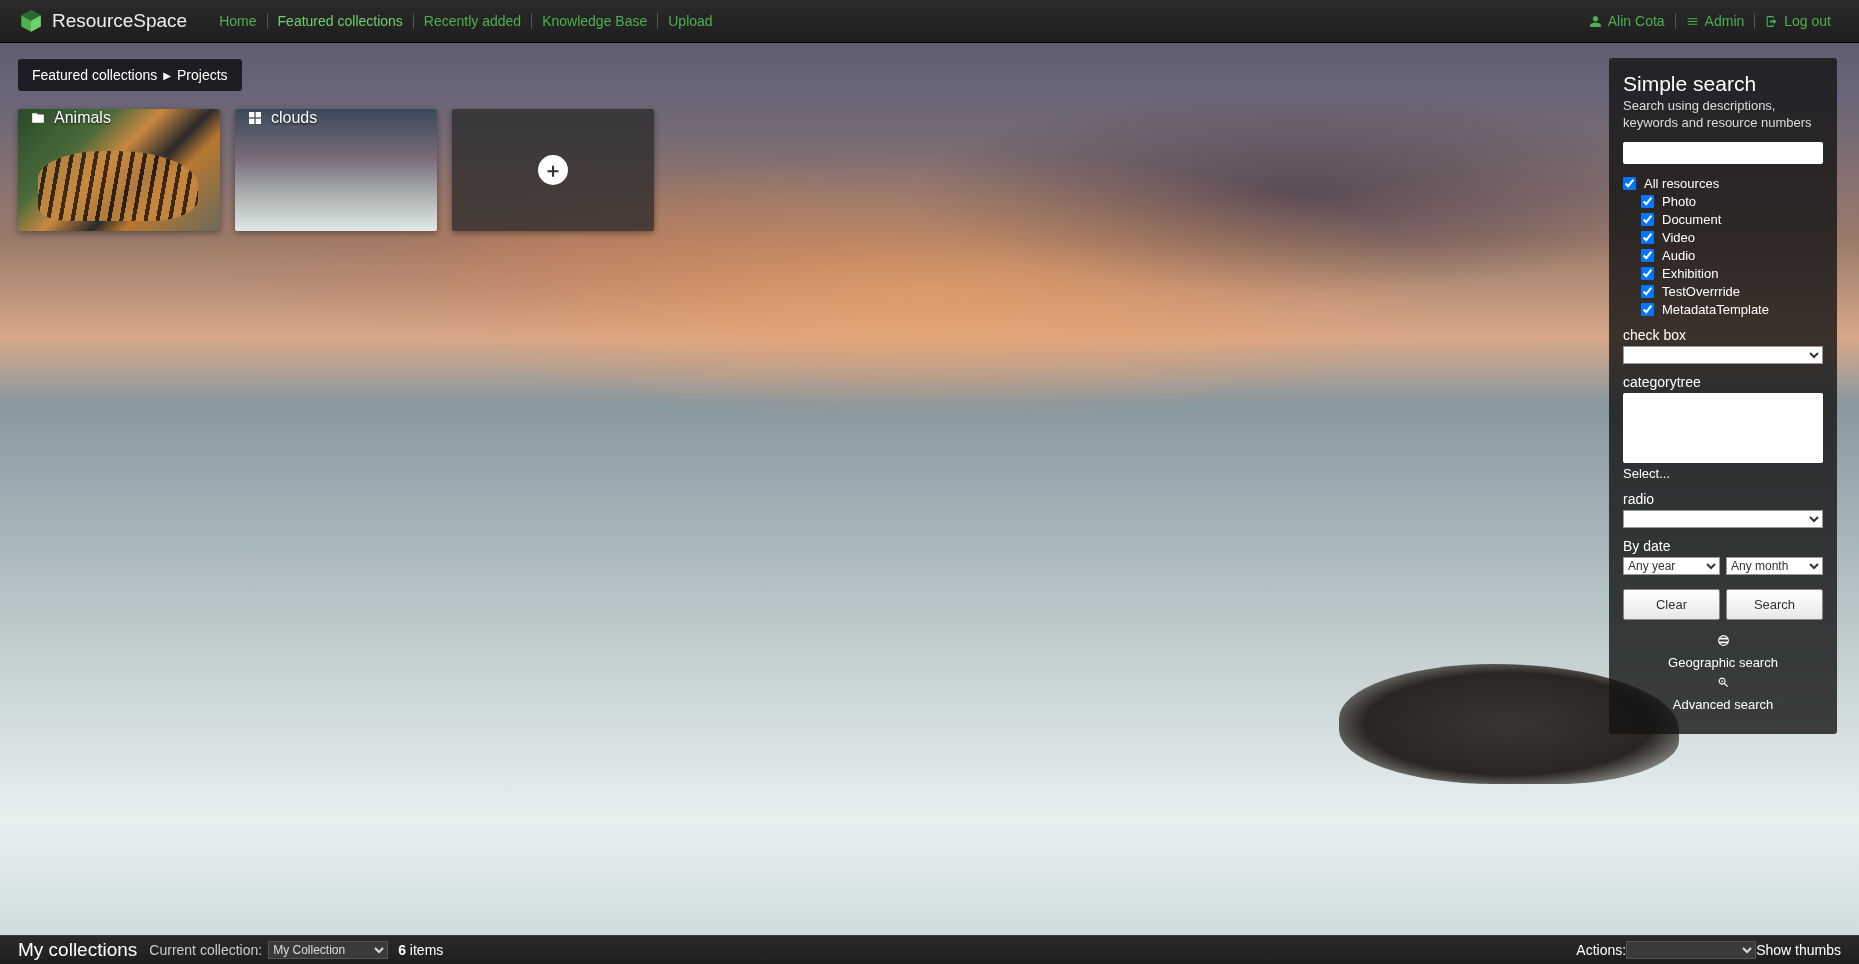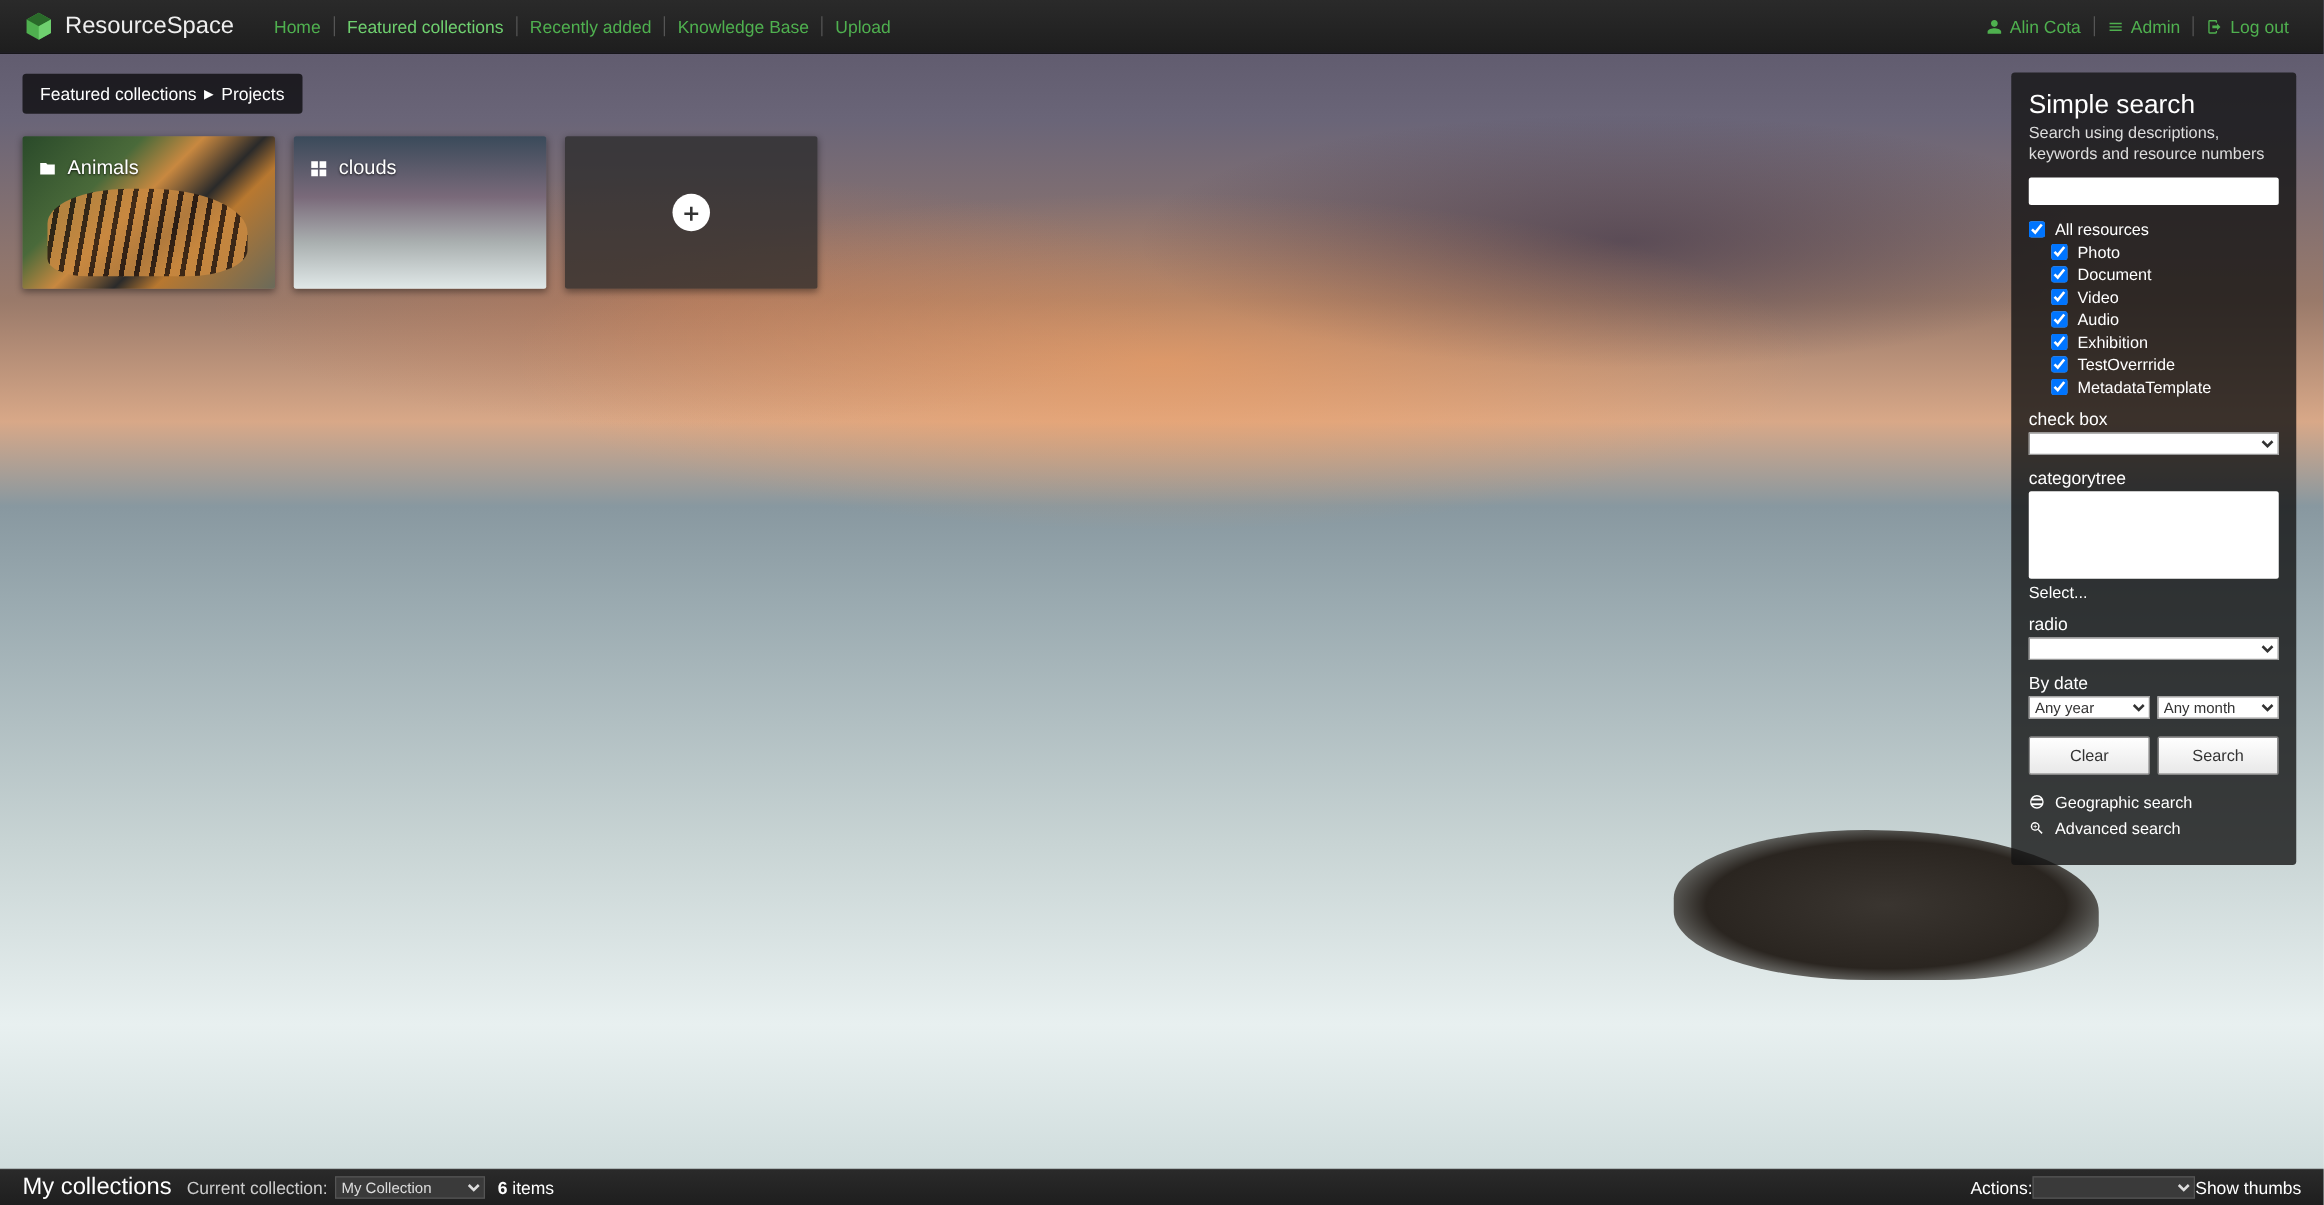--- a/index.html
+++ b/index.html
@@ -63,21 +63,21 @@
   font-size: 14px;
 }
 .breadcrumb .chev { margin: 0 6px; font-size: 10px; }
 
 .tiles { position: relative; z-index: 5; display: flex; gap: 15px; margin: 18px 0 0 18px;}
 .tile {
   width: 202px; height: 122px; border-radius: 2px; position: relative; overflow: hidden;
   box-shadow: 0 2px 6px rgba(0,0,0,0.4);
   cursor: pointer;
 }
-.tile-label { position: absolute; top: 17px; left: 12px; display: flex; align-items: center; gap: 8px; font-size: 16px; text-shadow: 0 1px 2px rgba(0,0,0,0.8);}
+.tile-label { position: absolute; top: 0; left: 12px; display: flex; align-items: center; gap: 8px; font-size: 16px; text-shadow: 0 1px 2px rgba(0,0,0,0.8);}
 .tile-tiger { background: linear-gradient(135deg, #2a4a2a 0%, #4a6a3a 30%, #c88840 45%, #2a2a2a 60%, #b87830 70%, #6a6a5a 100%);}
 .tile-tiger::after { content:""; position:absolute; left:20px; bottom:10px; width:160px; height:70px; background: repeating-linear-gradient(100deg, #c88840 0 8px, #2a1a10 8px 12px); border-radius: 40% 50% 30% 20%; opacity:0.85;}
 .tile-clouds { background: linear-gradient(to bottom, #3a4a5a 0%, #7a6a7a 40%, #aab0b0 70%, #e0e8e8 100%); padding-left: 27px;}
 .tile-add { background: rgba(40,40,40,0.75); display:flex; align-items:center; justify-content:center;}
 .plus-circle { width: 30px; height: 30px; border-radius: 50%; background:#fff; display:flex; align-items:center; justify-content:center; color:#333; font-size:20px; font-weight:bold;}
 
 .search-panel {
   position: absolute; z-index: 8;
   top: 58px; right: 22px;
   width: 228px;
@@ -93,21 +93,21 @@
 .cb-sub { margin-left: 18px;}
 .field-label { font-size: 14px; margin-top: 10px; margin-bottom: 3px; display:block;}
 .select, select { width: 100%; height: 18px; background: #fff; color: #333; border: 1px solid #999; font-size: 12px;}
 .categorytree-box { width: 100%; height: 70px; background: #fff; border-radius: 2px;}
 .select-link { font-size: 13px; margin-top: 3px; display: inline-block;}
 .date-row { display: flex; gap: 6px;}
 .date-row select { flex: 1;}
 .btn-row { display: flex; gap: 6px; margin-top: 14px;}
 .btn { flex: 1; height: 31px; background: linear-gradient(#fff,#e8e8e8); color: #333; border: 1px solid #888; border-radius: 2px; font-size: 13px; cursor:pointer;}
 .search-links { margin-top: 14px;}
-.search-links a { display: flex; align-items: center; gap: 8px; color: #fff; text-decoration: none; font-size: 13px; margin-bottom: 6px;}
+.search-links a { display: flex; align-items: center; gap: 8px; color: #fff; text-decoration: none; font-size: 13px; margin-bottom: 6px; flex-direction: column;}
 .search-links svg { width: 13px; height: 13px; fill: #fff;}
 
 .footer {
   position: absolute; bottom: 0; left: 0; right: 0; z-index: 20;
   height: 29px;
   background: linear-gradient(to bottom, #2a2a2a, #1e1e1e);
   border-top: 1px solid #3a3a3a;
   display: flex; align-items: center;
   padding: 0 18px;
   font-size: 14px;

